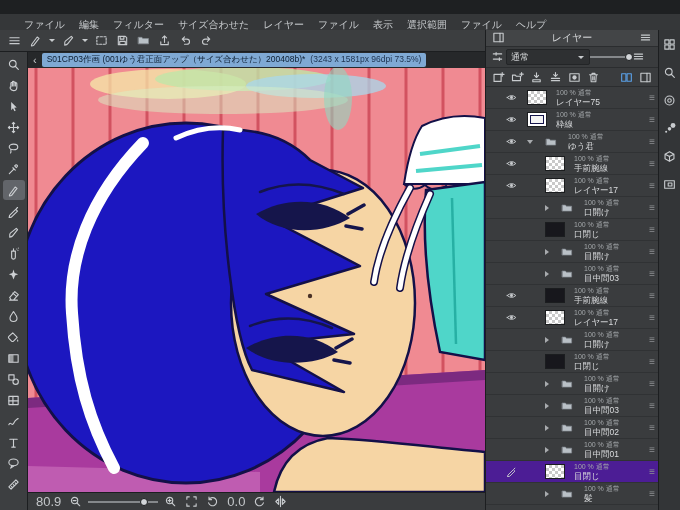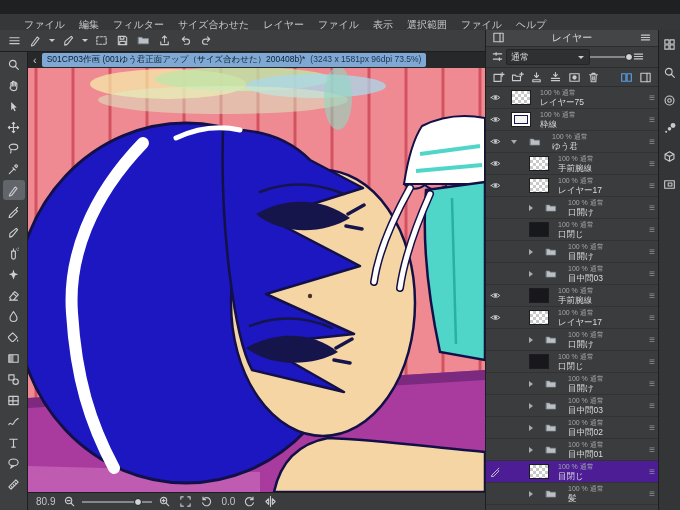--- a/index.html
+++ b/index.html
@@ -48,39 +48,39 @@
        display:inline-flex;gap:5px;max-width:440px;overflow:hidden}
   .tab-info{color:#1d3350}
 
   
   .canvas{left:28px;top:68px;width:457px;height:424px;background:#888;overflow:hidden}
   .canvas svg{position:absolute;left:0;top:0;width:457px;height:424px}
 
   
   .bottombar{left:28px;top:492px;width:457px;height:18px;background:#3a3c3e;border-top:1px solid #1c1e20;
              display:flex;align-items:center;gap:6px;padding:0 8px;box-sizing:border-box}
-  .bb-val{font-size:10px;color:#c3c6c9}
+  .bb-val{font-size:13px;color:#c3c6c9}
   .bb-g{display:inline-flex;align-items:center;gap:4px}
   .slider{position:relative;width:70px;height:12px;flex:none}
   .slider .track{position:absolute;left:0;right:0;top:5px;height:2px;background:#85888b}
   .slider .thumb{position:absolute;left:74%;top:2px;width:8px;height:8px;border-radius:50%;background:#d2d5d8}
   .slider.op{width:40px}
 
   
   .lpanel{left:485px;top:30px;width:173px;height:480px;background:#3a3c3e;border-left:1px solid #1c1e20;
           box-sizing:border-box;display:flex;flex-direction:column}
   .lp-head{height:16px;display:flex;align-items:center;justify-content:space-between;padding:0 4px;background:#434547;border-bottom:1px solid #2b2d2f}
   .lp-title{font-size:10px;color:#d5d7d9}
   .lp-blend{height:20px;display:flex;align-items:center;gap:0;padding:0 3px;border-bottom:1px solid #2b2d2f}
   .blend-select{display:flex;align-items:center;justify-content:space-between;width:74px;height:14px;background:#2e3032;
                 border:1px solid #232527;border-radius:2px;font-size:9px;color:#d5d7d9;padding:0 4px}
   .lp-tools{height:18px;display:flex;align-items:center;gap:2px;padding:0 4px;border-bottom:1px solid #2b2d2f}
   .lp-tools .spacer{flex:1}
   #layer-list{flex:1;overflow:hidden}
-  .layer-row{display:flex;align-items:center;height:22px;border-bottom:1px solid #303234;padding:0 3px 0 2px;gap:9px;box-sizing:border-box}
+  .layer-row{display:flex;align-items:center;height:22px;border-bottom:1px solid #303234;padding:0 3px 0 18px;gap:9px;box-sizing:border-box}
   .layer-row.sel{background:#4c1d95}
   .gutter{width:14px;flex:none;display:flex;align-items:center;justify-content:center}
   .tri{width:0;height:0;flex:none}
   .tri.r{border-top:3.5px solid transparent;border-bottom:3.5px solid transparent;border-left:4.5px solid #a8abae}
   .tri.d{border-left:3.5px solid transparent;border-right:3.5px solid transparent;border-top:4.5px solid #a8abae}
   .thumb{width:20px;height:15px;border:1px solid #1b1d1f;flex:none;box-sizing:border-box}
   .thumb.checker{background-color:#fff;background-image:
       linear-gradient(45deg,#c9c9c9 25%,transparent 25%,transparent 75%,#c9c9c9 75%),
       linear-gradient(45deg,#c9c9c9 25%,#fff 25%,#fff 75%,#c9c9c9 75%);
       background-size:6px 6px;background-position:0 0,3px 3px}

